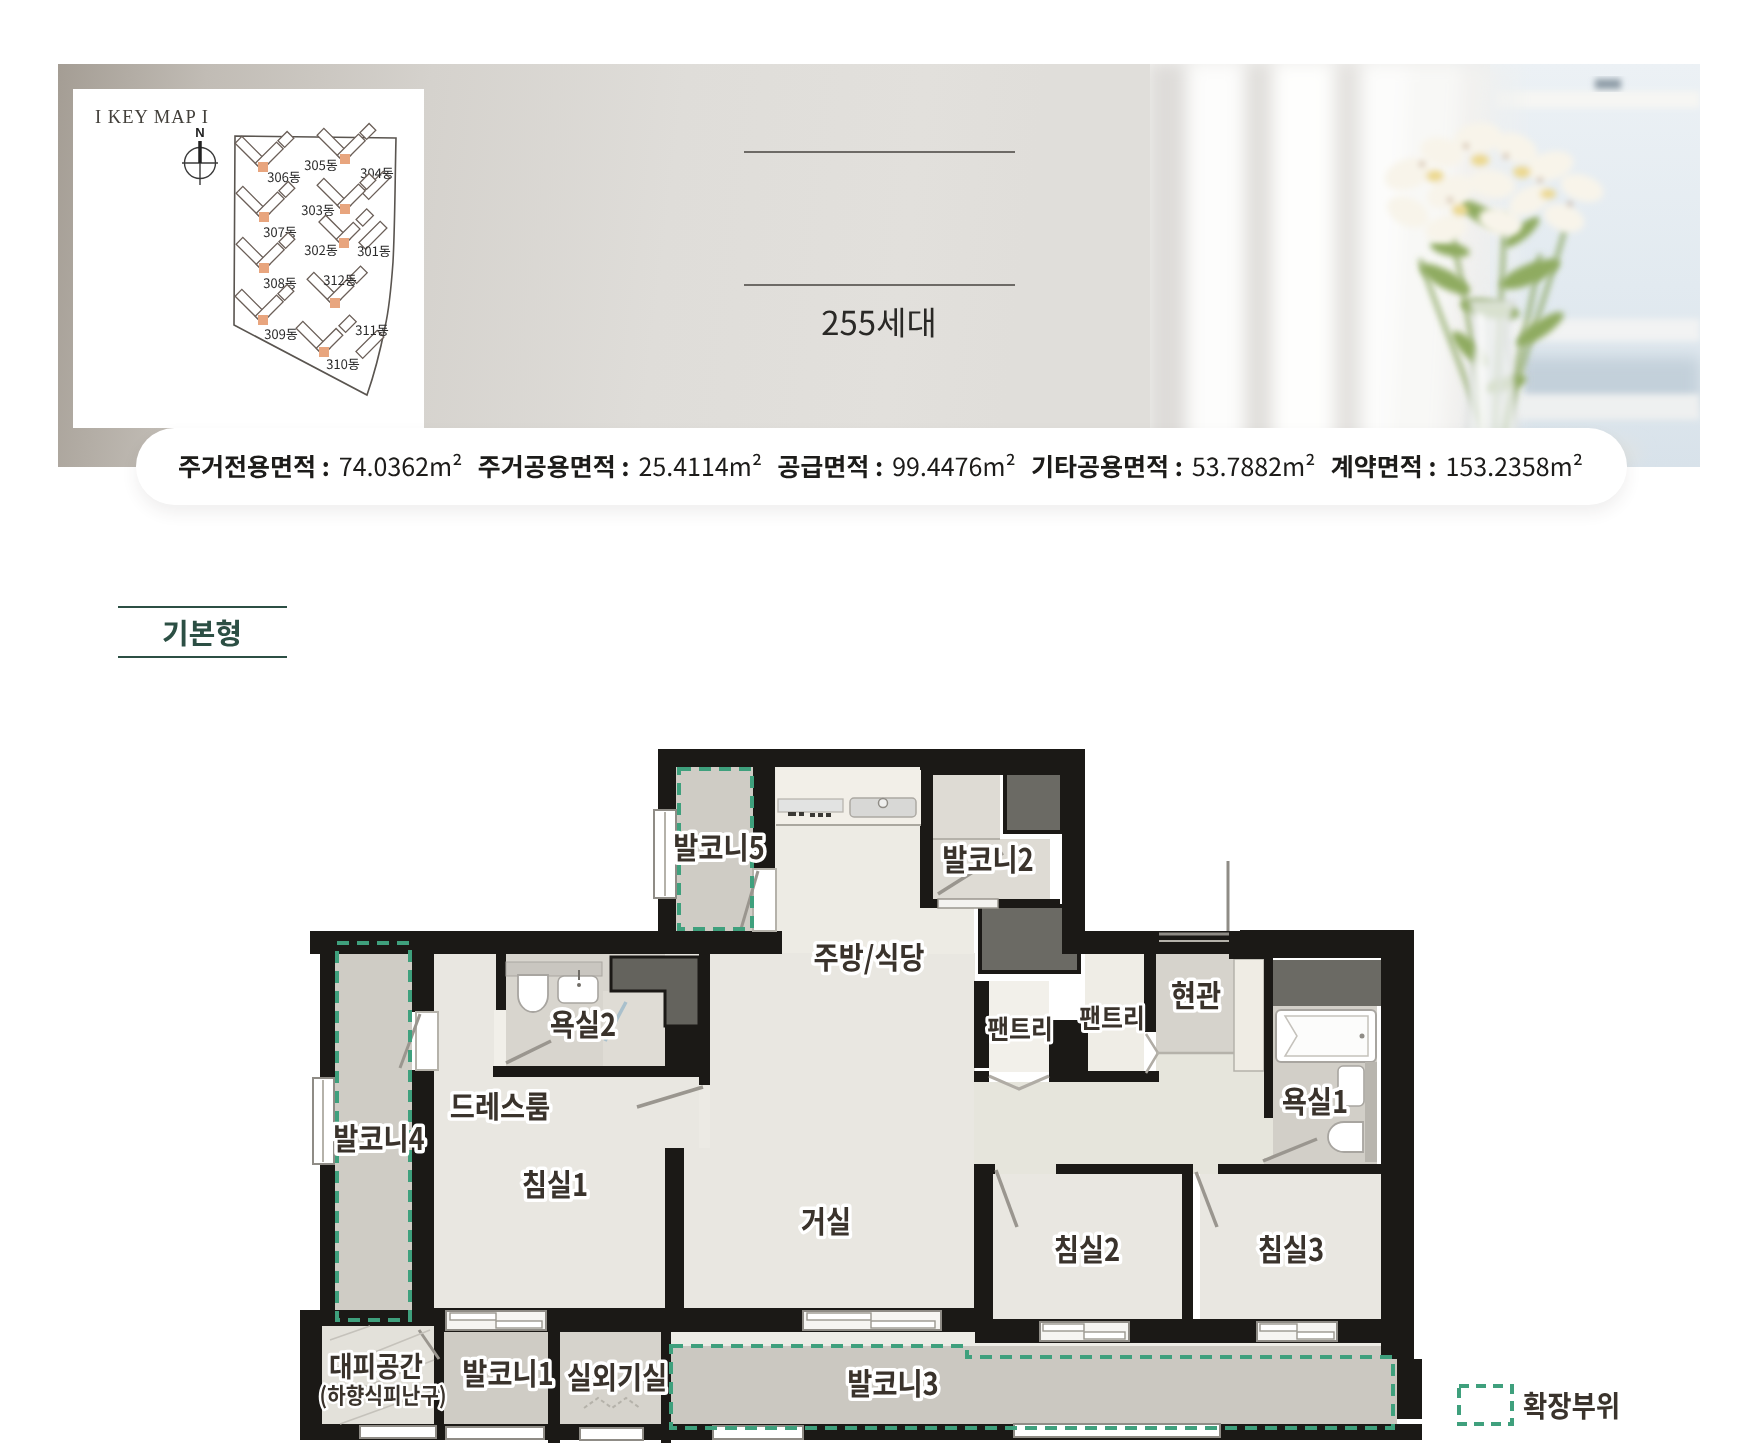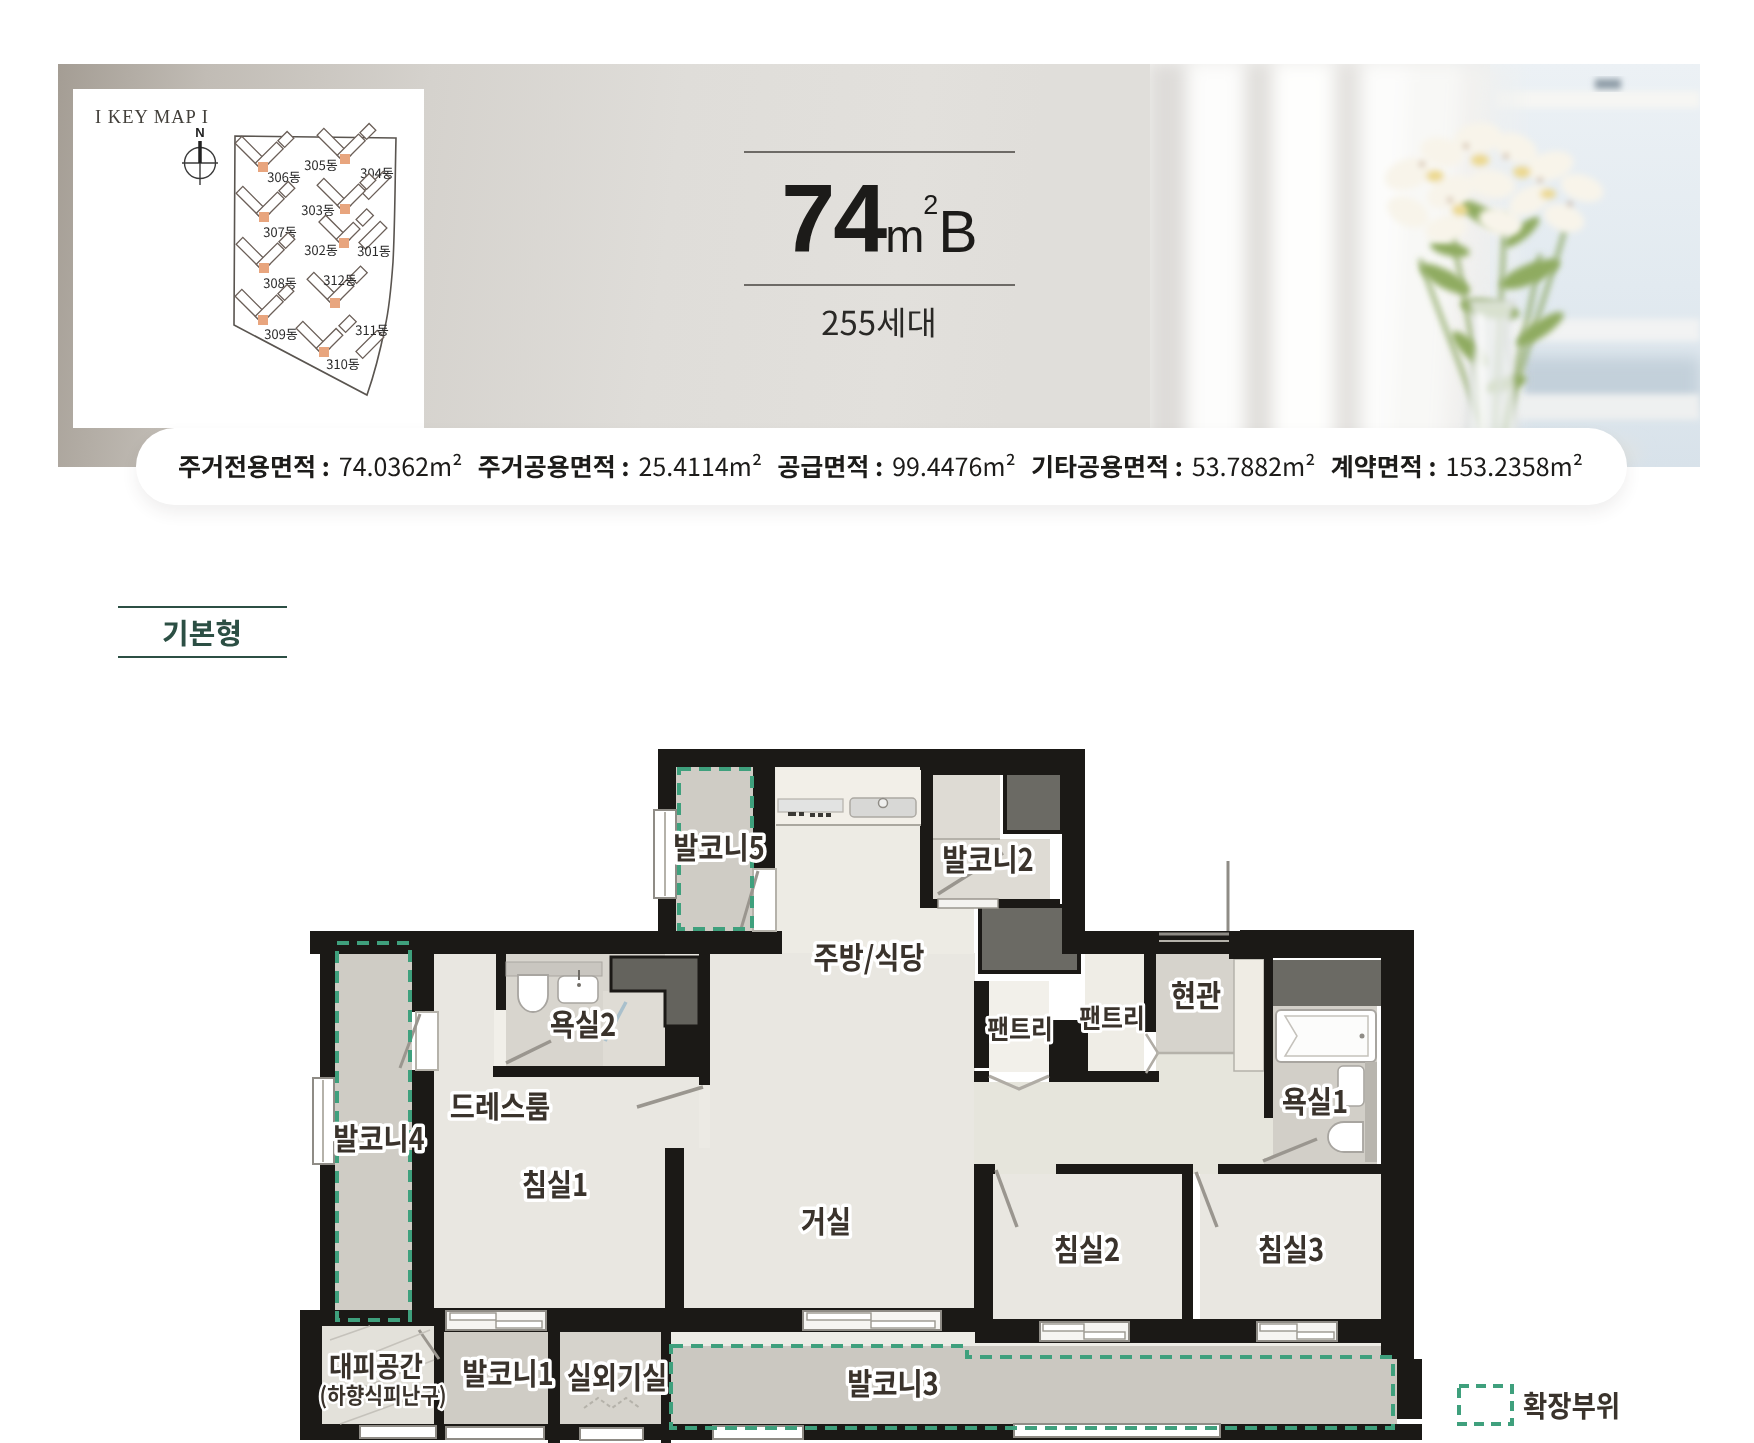--- a/index.html
+++ b/index.html
@@ -232,21 +232,20 @@
           <rect x="0" y="-9.5" width="28" height="9.5" transform="rotate(-45)"></rect>
           <rect x="32" y="-9.5" width="15" height="9.5" transform="rotate(-45)"></rect>
           <rect x="-4" y="-8" width="10" height="10" fill="#e8a57e" stroke="none"></rect>
         </g>
         <path d="M329.6 369.2Q328.9 369.2 328.3 369.0Q327.7 368.8 327.3 368.5Q326.9 368.2 326.6 367.9L327.2 367.1Q327.6 367.5 328.2 367.8Q328.7 368.2 329.5 368.2Q330.1 368.2 330.6 368.0Q331.0 367.8 331.2 367.4Q331.5 367.0 331.5 366.4Q331.5 365.8 331.2 365.4Q330.9 365.0 330.3 364.7Q329.6 364.5 328.5 364.5V363.6Q329.5 363.6 330.1 363.4Q330.6 363.1 330.9 362.7Q331.1 362.3 331.1 361.8Q331.1 361.1 330.7 360.7Q330.3 360.3 329.5 360.3Q329.0 360.3 328.5 360.5Q328.0 360.8 327.6 361.2L326.9 360.4Q327.5 359.9 328.1 359.6Q328.8 359.3 329.6 359.3Q330.4 359.3 331.0 359.6Q331.6 359.9 332.0 360.4Q332.4 360.9 332.4 361.7Q332.4 362.5 331.9 363.1Q331.4 363.7 330.7 364.0V364.0Q331.2 364.2 331.7 364.5Q332.1 364.8 332.4 365.3Q332.7 365.8 332.7 366.5Q332.7 367.3 332.3 367.9Q331.9 368.5 331.2 368.8Q330.5 369.2 329.6 369.2Z M334.6 369.0V368.0H336.7V360.9H335.0V360.1Q335.6 360.0 336.1 359.9Q336.6 359.7 337.0 359.5H337.9V368.0H339.8V369.0Z M344.2 369.2Q343.3 369.2 342.7 368.6Q342.0 368.1 341.6 367.0Q341.3 365.9 341.3 364.2Q341.3 362.5 341.6 361.5Q342.0 360.4 342.7 359.8Q343.3 359.3 344.2 359.3Q345.2 359.3 345.8 359.8Q346.5 360.4 346.8 361.5Q347.2 362.5 347.2 364.2Q347.2 365.9 346.8 367.0Q346.5 368.1 345.8 368.6Q345.2 369.2 344.2 369.2ZM344.2 368.2Q344.8 368.2 345.2 367.8Q345.6 367.4 345.8 366.5Q346.1 365.6 346.1 364.2Q346.1 362.8 345.8 361.9Q345.6 361.1 345.2 360.6Q344.8 360.2 344.2 360.2Q343.7 360.2 343.3 360.6Q342.9 361.1 342.6 361.9Q342.4 362.8 342.4 364.2Q342.4 365.6 342.6 366.5Q342.9 367.4 343.3 367.8Q343.7 368.2 344.2 368.2Z M348.5 364.0H359.1V364.9H348.5ZM353.3 362.2H354.3V364.4H353.3ZM349.8 361.8H357.9V362.7H349.8ZM349.8 358.8H357.8V359.7H350.9V362.3H349.8ZM353.8 365.8Q355.7 365.8 356.7 366.3Q357.8 366.9 357.8 367.9Q357.8 368.9 356.7 369.4Q355.7 370.0 353.8 370.0Q351.9 370.0 350.8 369.4Q349.8 368.9 349.8 367.9Q349.8 366.9 350.8 366.3Q351.9 365.8 353.8 365.8ZM353.8 366.6Q352.9 366.6 352.2 366.8Q351.6 366.9 351.2 367.2Q350.9 367.5 350.9 367.9Q350.9 368.3 351.2 368.6Q351.6 368.9 352.2 369.0Q352.9 369.2 353.8 369.2Q354.7 369.2 355.4 369.0Q356.0 368.9 356.4 368.6Q356.7 368.3 356.7 367.9Q356.7 367.5 356.4 367.2Q356.0 366.9 355.4 366.8Q354.7 366.6 353.8 366.6Z" fill="#2b2b2b"></path>
       </svg>
     </div>
 
     <div class="titleblock abs">
       <div class="tline" style="top:0"></div>
-      <div class="t74"><b>74</b><span class="m">m</span><span class="s2">2</span><span class="B">B</span></div>
       <div class="tline" style="top:133px"></div>
       <svg style="position:absolute;left:0;top:140px;width:271px;height:60px" viewBox="0 0 271 60">
         <path d="M78.6 44.0V42.2Q82.4 38.9 84.9 36.1Q87.3 33.4 88.5 31.0Q89.7 28.7 89.7 26.6Q89.7 25.2 89.2 24.1Q88.7 23.1 87.8 22.4Q86.8 21.8 85.3 21.8Q83.8 21.8 82.5 22.6Q81.2 23.4 80.2 24.6L78.5 22.9Q80.0 21.3 81.6 20.3Q83.3 19.4 85.6 19.4Q87.8 19.4 89.4 20.3Q90.9 21.1 91.8 22.7Q92.7 24.3 92.7 26.5Q92.7 28.9 91.5 31.4Q90.3 33.8 88.1 36.4Q86.0 38.9 83.2 41.6Q84.1 41.5 85.2 41.5Q86.2 41.4 87.1 41.4H93.8V44.0Z M104.1 44.4Q102.2 44.4 100.8 44.0Q99.4 43.5 98.3 42.8Q97.2 42.0 96.4 41.2L97.9 39.2Q98.6 39.9 99.4 40.5Q100.3 41.2 101.4 41.5Q102.4 41.9 103.8 41.9Q105.3 41.9 106.4 41.2Q107.6 40.5 108.3 39.3Q109.0 38.0 109.0 36.2Q109.0 33.6 107.6 32.2Q106.2 30.7 104.0 30.7Q102.8 30.7 101.9 31.1Q101.0 31.4 99.9 32.1L98.3 31.1L99.1 19.8H110.9V22.4H101.7L101.1 29.4Q101.9 28.9 102.8 28.7Q103.7 28.4 104.7 28.4Q106.8 28.4 108.4 29.2Q110.1 30.0 111.1 31.8Q112.0 33.5 112.0 36.1Q112.0 38.8 110.9 40.6Q109.8 42.5 108.0 43.5Q106.2 44.4 104.1 44.4Z M122.4 44.4Q120.6 44.4 119.1 44.0Q117.7 43.5 116.6 42.8Q115.5 42.0 114.7 41.2L116.2 39.2Q116.9 39.9 117.7 40.5Q118.6 41.2 119.7 41.5Q120.8 41.9 122.1 41.9Q123.6 41.9 124.7 41.2Q125.9 40.5 126.6 39.3Q127.3 38.0 127.3 36.2Q127.3 33.6 125.9 32.2Q124.6 30.7 122.3 30.7Q121.1 30.7 120.2 31.1Q119.3 31.4 118.3 32.1L116.7 31.1L117.4 19.8H129.2V22.4H120.1L119.4 29.4Q120.2 28.9 121.1 28.7Q122.0 28.4 123.1 28.4Q125.1 28.4 126.7 29.2Q128.4 30.0 129.4 31.8Q130.3 33.5 130.3 36.1Q130.3 38.8 129.2 40.6Q128.1 42.5 126.3 43.5Q124.5 44.4 122.4 44.4Z M145.5 27.4H151.3V29.7H145.5ZM140.0 19.5H142.1V25.2Q142.1 27.5 141.6 29.8Q141.2 32.0 140.3 34.0Q139.4 36.0 138.1 37.6Q136.8 39.2 135.1 40.1L133.4 38.1Q135.0 37.2 136.2 35.8Q137.4 34.4 138.2 32.7Q139.1 30.9 139.5 29.0Q140.0 27.1 140.0 25.2ZM140.5 19.5H142.6V25.1Q142.6 26.9 143.0 28.7Q143.4 30.5 144.2 32.1Q145.0 33.8 146.1 35.1Q147.3 36.5 148.8 37.4L147.2 39.5Q145.6 38.5 144.3 37.0Q143.1 35.4 142.2 33.5Q141.4 31.6 140.9 29.4Q140.5 27.3 140.5 25.1ZM156.5 16.7H159.1V46.6H156.5ZM150.4 17.3H153.0V45.1H150.4Z M186.8 16.7H189.4V46.6H186.8ZM181.8 28.7H187.5V30.9H181.8ZM180.0 17.4H182.6V45.0H180.0ZM165.2 36.9H167.1Q169.3 36.9 171.1 36.9Q172.9 36.8 174.6 36.6Q176.2 36.4 177.9 36.0L178.2 38.3Q176.4 38.7 174.7 38.9Q173.1 39.1 171.2 39.2Q169.4 39.2 167.1 39.2H165.2ZM165.2 20.4H176.3V22.6H167.9V38.0H165.2Z" fill="#2a2926"></path>
       </svg>
     </div>
   </div>
 
   <div class="pill abs">
     <svg style="position:absolute;left:0;top:0;width:1491px;height:77px" viewBox="0 0 1491 77">
         <path d="M51.6 29.6H54.5V30.3Q54.5 31.5 54.1 32.7Q53.7 33.8 52.9 34.7Q52.2 35.7 51.0 36.5Q49.9 37.2 48.5 37.7Q47.0 38.3 45.2 38.5L44.0 35.9Q45.6 35.7 46.8 35.3Q48.0 34.9 48.9 34.3Q49.8 33.8 50.4 33.1Q51.0 32.5 51.3 31.7Q51.6 31.0 51.6 30.3ZM52.5 29.6H55.4V30.3Q55.4 31.0 55.7 31.7Q56.0 32.5 56.6 33.1Q57.2 33.8 58.1 34.3Q59.0 34.9 60.2 35.3Q61.4 35.7 63.0 35.9L61.8 38.5Q60.0 38.3 58.5 37.7Q57.1 37.2 56.0 36.5Q54.9 35.7 54.1 34.7Q53.3 33.8 52.9 32.7Q52.5 31.5 52.5 30.3ZM51.8 41.7H55.1V50.2H51.8ZM43.0 39.8H64.0V42.5H43.0ZM44.9 28.2H62.1V30.9H44.9Z M82.1 27.1H85.4V50.2H82.1ZM77.6 35.9H83.7V38.6H77.6ZM74.5 29.5H77.7Q77.7 32.1 77.3 34.5Q76.8 36.9 75.6 39.0Q74.5 41.1 72.5 42.9Q70.5 44.7 67.5 46.2L65.7 43.6Q68.2 42.4 69.9 41.0Q71.5 39.6 72.6 37.9Q73.6 36.3 74.0 34.3Q74.5 32.4 74.5 30.1ZM66.8 29.5H76.2V32.1H66.8Z M101.4 33.0H106.8V35.7H101.4ZM105.1 27.1H108.4V44.0H105.1ZM93.1 47.2H108.9V49.8H93.1ZM93.1 42.5H96.4V48.7H93.1ZM94.4 30.1H97.1V31.6Q97.1 33.7 96.4 35.7Q95.7 37.7 94.2 39.2Q92.8 40.7 90.6 41.4L88.9 38.8Q90.3 38.3 91.4 37.5Q92.4 36.8 93.1 35.8Q93.7 34.8 94.0 33.7Q94.4 32.7 94.4 31.6ZM95.1 30.1H97.7V31.6Q97.7 32.9 98.3 34.2Q98.8 35.6 100.0 36.7Q101.2 37.7 103.0 38.4L101.3 41.0Q99.2 40.2 97.8 38.8Q96.4 37.4 95.7 35.5Q95.1 33.6 95.1 31.6ZM89.8 28.6H102.2V31.3H89.8Z M116.7 34.8H120.0V39.1H116.7ZM124.9 34.8H128.2V39.1H124.9ZM112.0 38.0H132.9V40.7H112.0ZM122.4 41.8Q126.2 41.8 128.3 42.9Q130.5 44.0 130.5 46.0Q130.5 48.0 128.3 49.1Q126.2 50.2 122.4 50.2Q118.7 50.2 116.5 49.1Q114.4 48.0 114.4 46.0Q114.4 44.0 116.5 42.9Q118.7 41.8 122.4 41.8ZM122.4 44.3Q120.9 44.3 119.8 44.5Q118.8 44.7 118.3 45.1Q117.8 45.4 117.8 46.0Q117.8 46.6 118.3 47.0Q118.8 47.4 119.8 47.5Q120.9 47.7 122.4 47.7Q124.0 47.7 125.0 47.5Q126.1 47.4 126.6 47.0Q127.1 46.6 127.1 46.0Q127.1 45.4 126.6 45.1Q126.1 44.7 125.0 44.5Q124.0 44.3 122.4 44.3ZM122.5 27.4Q125.0 27.4 126.9 27.9Q128.8 28.5 129.8 29.5Q130.9 30.5 130.9 31.9Q130.9 33.2 129.8 34.2Q128.8 35.2 126.9 35.7Q125.0 36.3 122.5 36.3Q119.9 36.3 118.0 35.7Q116.2 35.2 115.1 34.2Q114.1 33.2 114.1 31.9Q114.1 30.5 115.1 29.5Q116.2 28.5 118.0 27.9Q119.9 27.4 122.5 27.4ZM122.5 29.9Q120.9 29.9 119.8 30.1Q118.7 30.4 118.1 30.8Q117.5 31.2 117.5 31.9Q117.5 32.5 118.1 32.9Q118.7 33.3 119.8 33.5Q120.9 33.8 122.5 33.8Q124.1 33.8 125.2 33.5Q126.3 33.3 126.9 32.9Q127.4 32.5 127.4 31.9Q127.4 31.2 126.9 30.8Q126.3 30.4 125.2 30.1Q124.1 29.9 122.5 29.9Z M146.2 30.7H152.0V33.3H146.2ZM146.2 35.7H152.1V38.3H146.2ZM136.0 28.9H146.9V40.2H136.0ZM143.6 31.5H139.2V37.6H143.6ZM151.1 27.1H154.4V43.9H151.1ZM139.1 47.2H154.9V49.8H139.1ZM139.1 42.3H142.4V48.5H139.1Z M163.4 29.4H166.1V30.8Q166.1 33.0 165.4 35.0Q164.7 37.0 163.2 38.4Q161.8 39.9 159.6 40.7L157.9 38.0Q159.3 37.6 160.4 36.8Q161.4 36.0 162.1 35.0Q162.7 34.1 163.0 33.0Q163.4 31.9 163.4 30.8ZM164.1 29.4H166.7V30.8Q166.7 32.2 167.3 33.5Q167.8 34.8 169.0 35.9Q170.2 37.0 172.0 37.6L170.3 40.2Q168.2 39.5 166.8 38.1Q165.4 36.7 164.7 34.8Q164.1 32.9 164.1 30.8ZM170.6 32.6H175.0V35.3H170.6ZM158.8 28.3H171.2V31.0H158.8ZM161.6 41.9H177.4V50.2H174.1V44.5H161.6ZM174.1 27.1H177.4V40.8H174.1Z M189.7 38.9Q188.8 38.9 188.1 38.2Q187.5 37.5 187.5 36.5Q187.5 35.4 188.1 34.8Q188.8 34.1 189.7 34.1Q190.7 34.1 191.4 34.8Q192.0 35.4 192.0 36.5Q192.0 37.5 191.4 38.2Q190.7 38.9 189.7 38.9ZM189.7 48.3Q188.8 48.3 188.1 47.6Q187.5 47.0 187.5 45.9Q187.5 44.9 188.1 44.2Q188.8 43.6 189.7 43.6Q190.7 43.6 191.4 44.2Q192.0 44.9 192.0 45.9Q192.0 47.0 191.4 47.6Q190.7 48.3 189.7 48.3Z" fill="#1d1c1a"></path>

